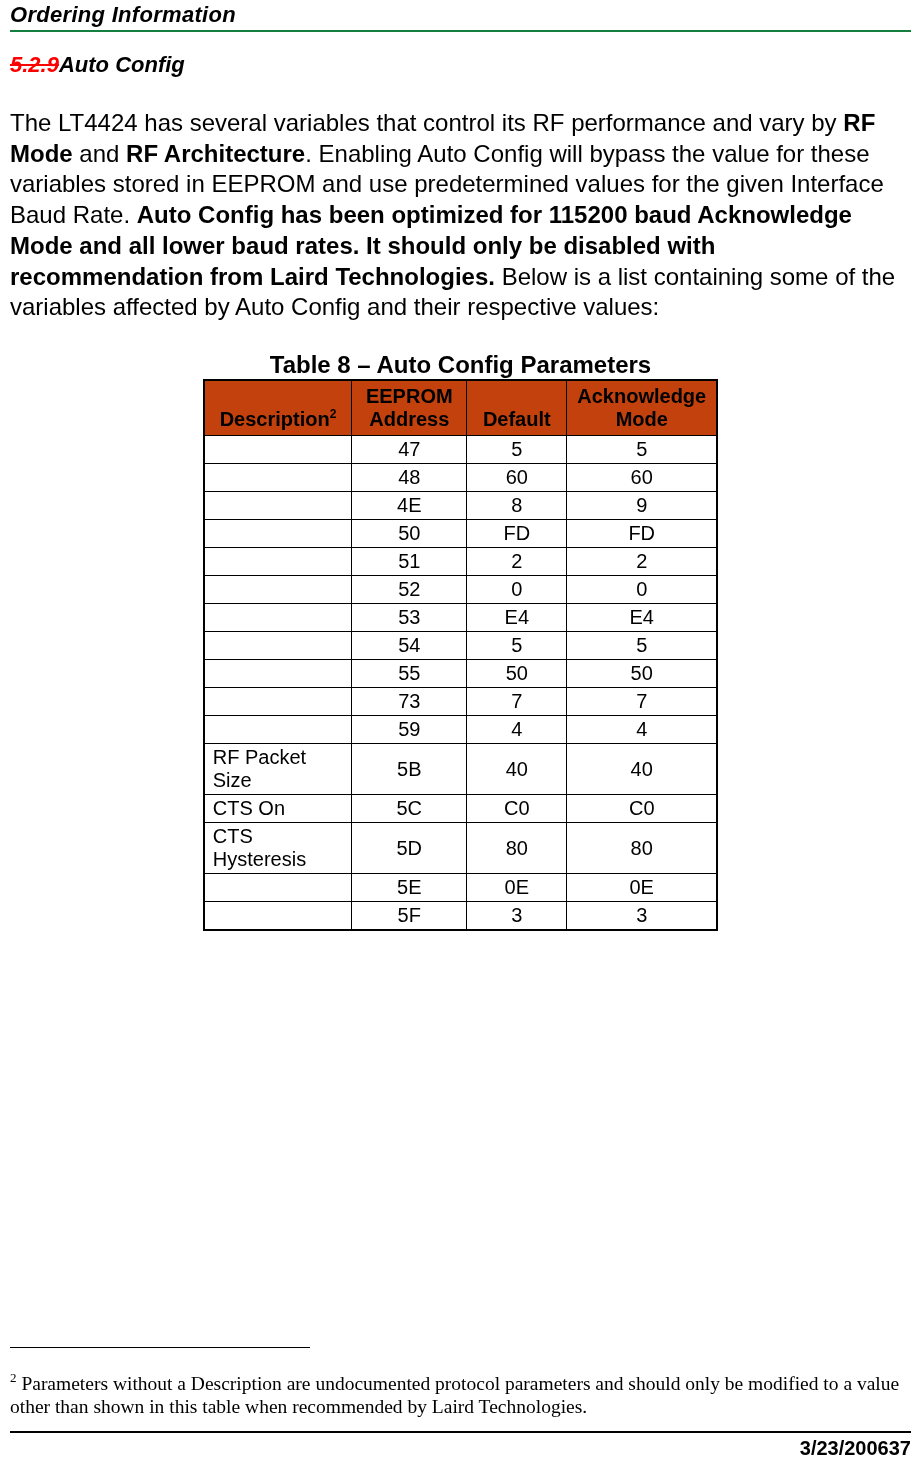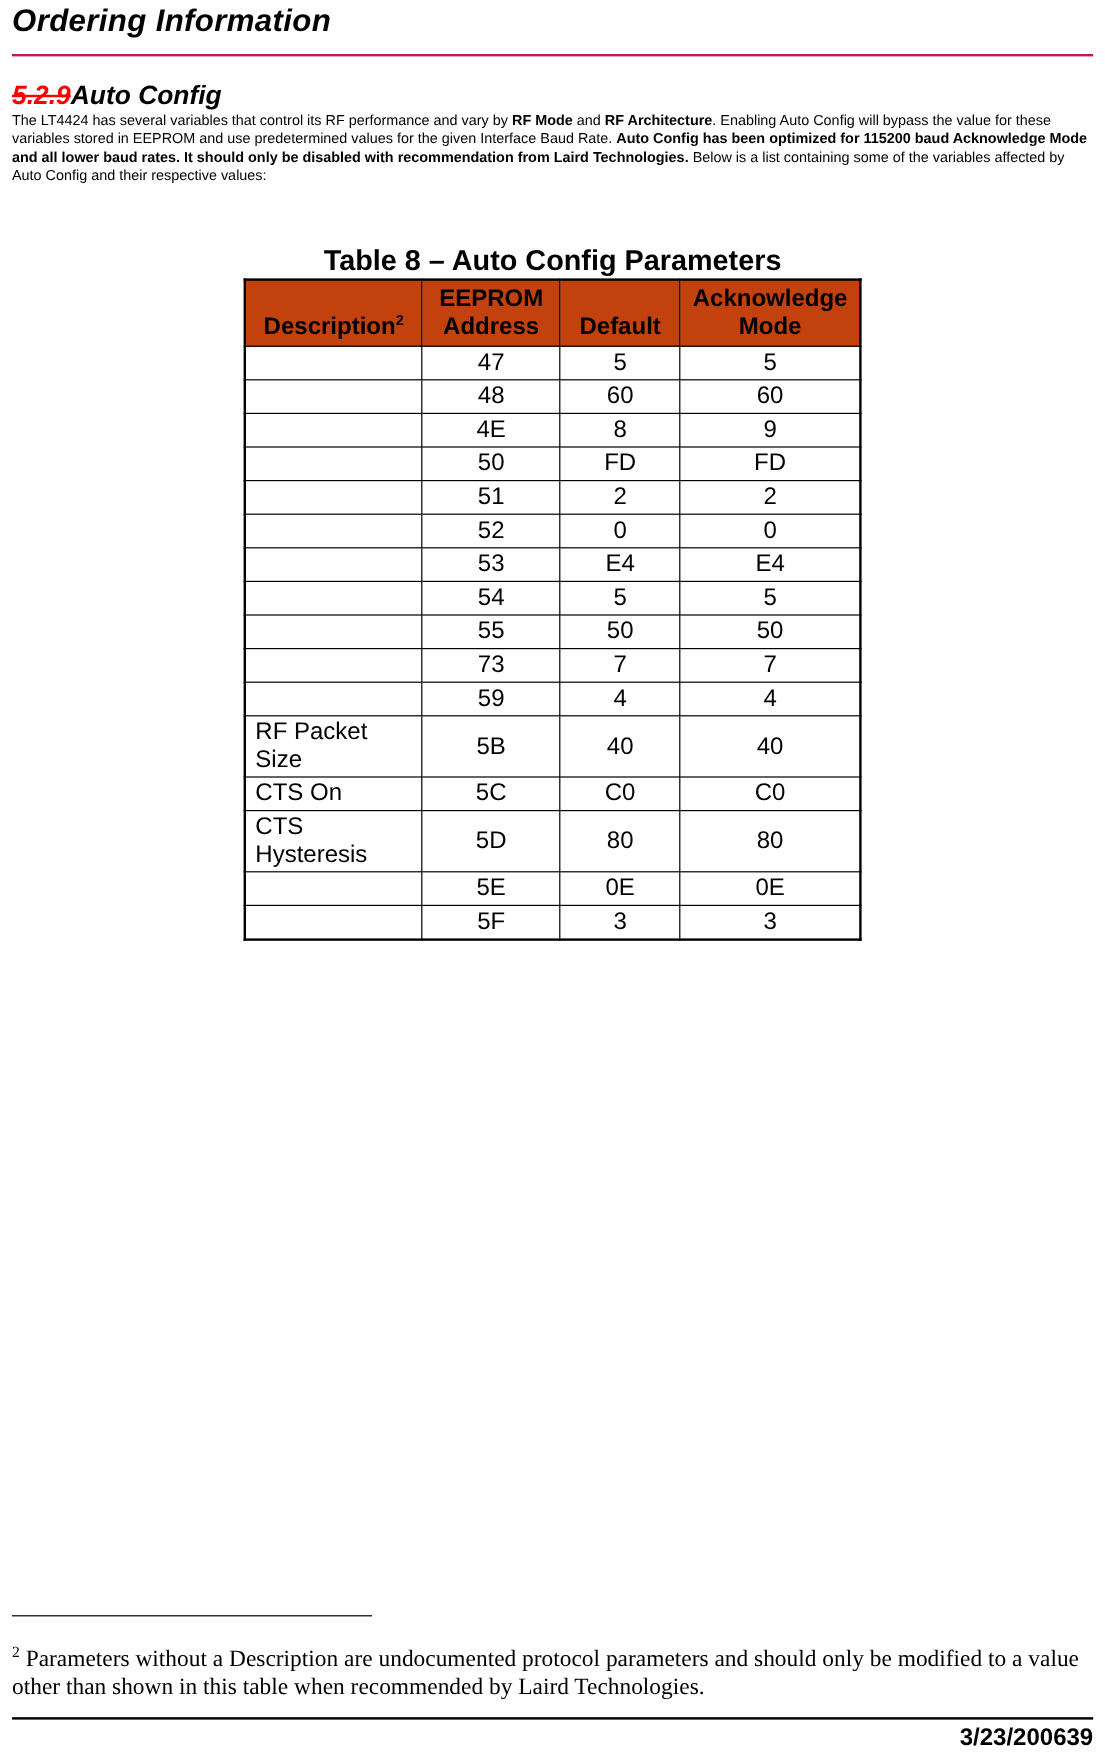--- a/index.html
+++ b/index.html
@@ -9,39 +9,40 @@
       height: 1468px;
       padding: 2px 10px 10px 10px;
       background: #fff;
       position: relative;
       color: #000;
       font-size: 20px;
     }
     .header-title {
       font-style: italic;
       font-weight: bold;
-      font-size: 26px;
-      border-bottom: 2px solid #be185d;
-      padding-bottom: 12px;
+      font-size: 22px;
+      border-bottom: 2px solid #15803d;
+      padding-bottom: 2px;
       margin-bottom: 20px;
       letter-spacing: 0.3px;
     }
     .section-label {
       font-style: italic;
       font-weight: bold;
       font-size: 22px;
+      margin-bottom: 30px;
     }
     .section-num {
       color: #ff0000;
       text-decoration: line-through;
     }
     .para {
       line-height: 1.28;
-      margin-bottom: 50px;
-      font-size: 12px;
+      margin-bottom: 28px;
+      font-size: 24px;
     }
     .bold { font-weight: bold; }
     .table-title {
       text-align: center;
       font-weight: bold;
       font-size: 24px;
     }
     table {
       margin: 0 auto;
       border-collapse: collapse;
@@ -221,15 +222,15 @@
     </tbody>
 </table>
 
 <div class="footer-wrap">
   <div class="footnote-sep"></div>
   <div class="footnote">
     <sup>2</sup><span> Parameters without a Description are undocumented protocol parameters and should only be modified to a value other than shown in this table when recommended by Laird Technologies.</span>
   </div>
   <div class="footer-line">
     <span>3/23/2006</span>
-    <span>39</span>
+    <span>37</span>
   </div>
 </div>
 
 </body></html>

